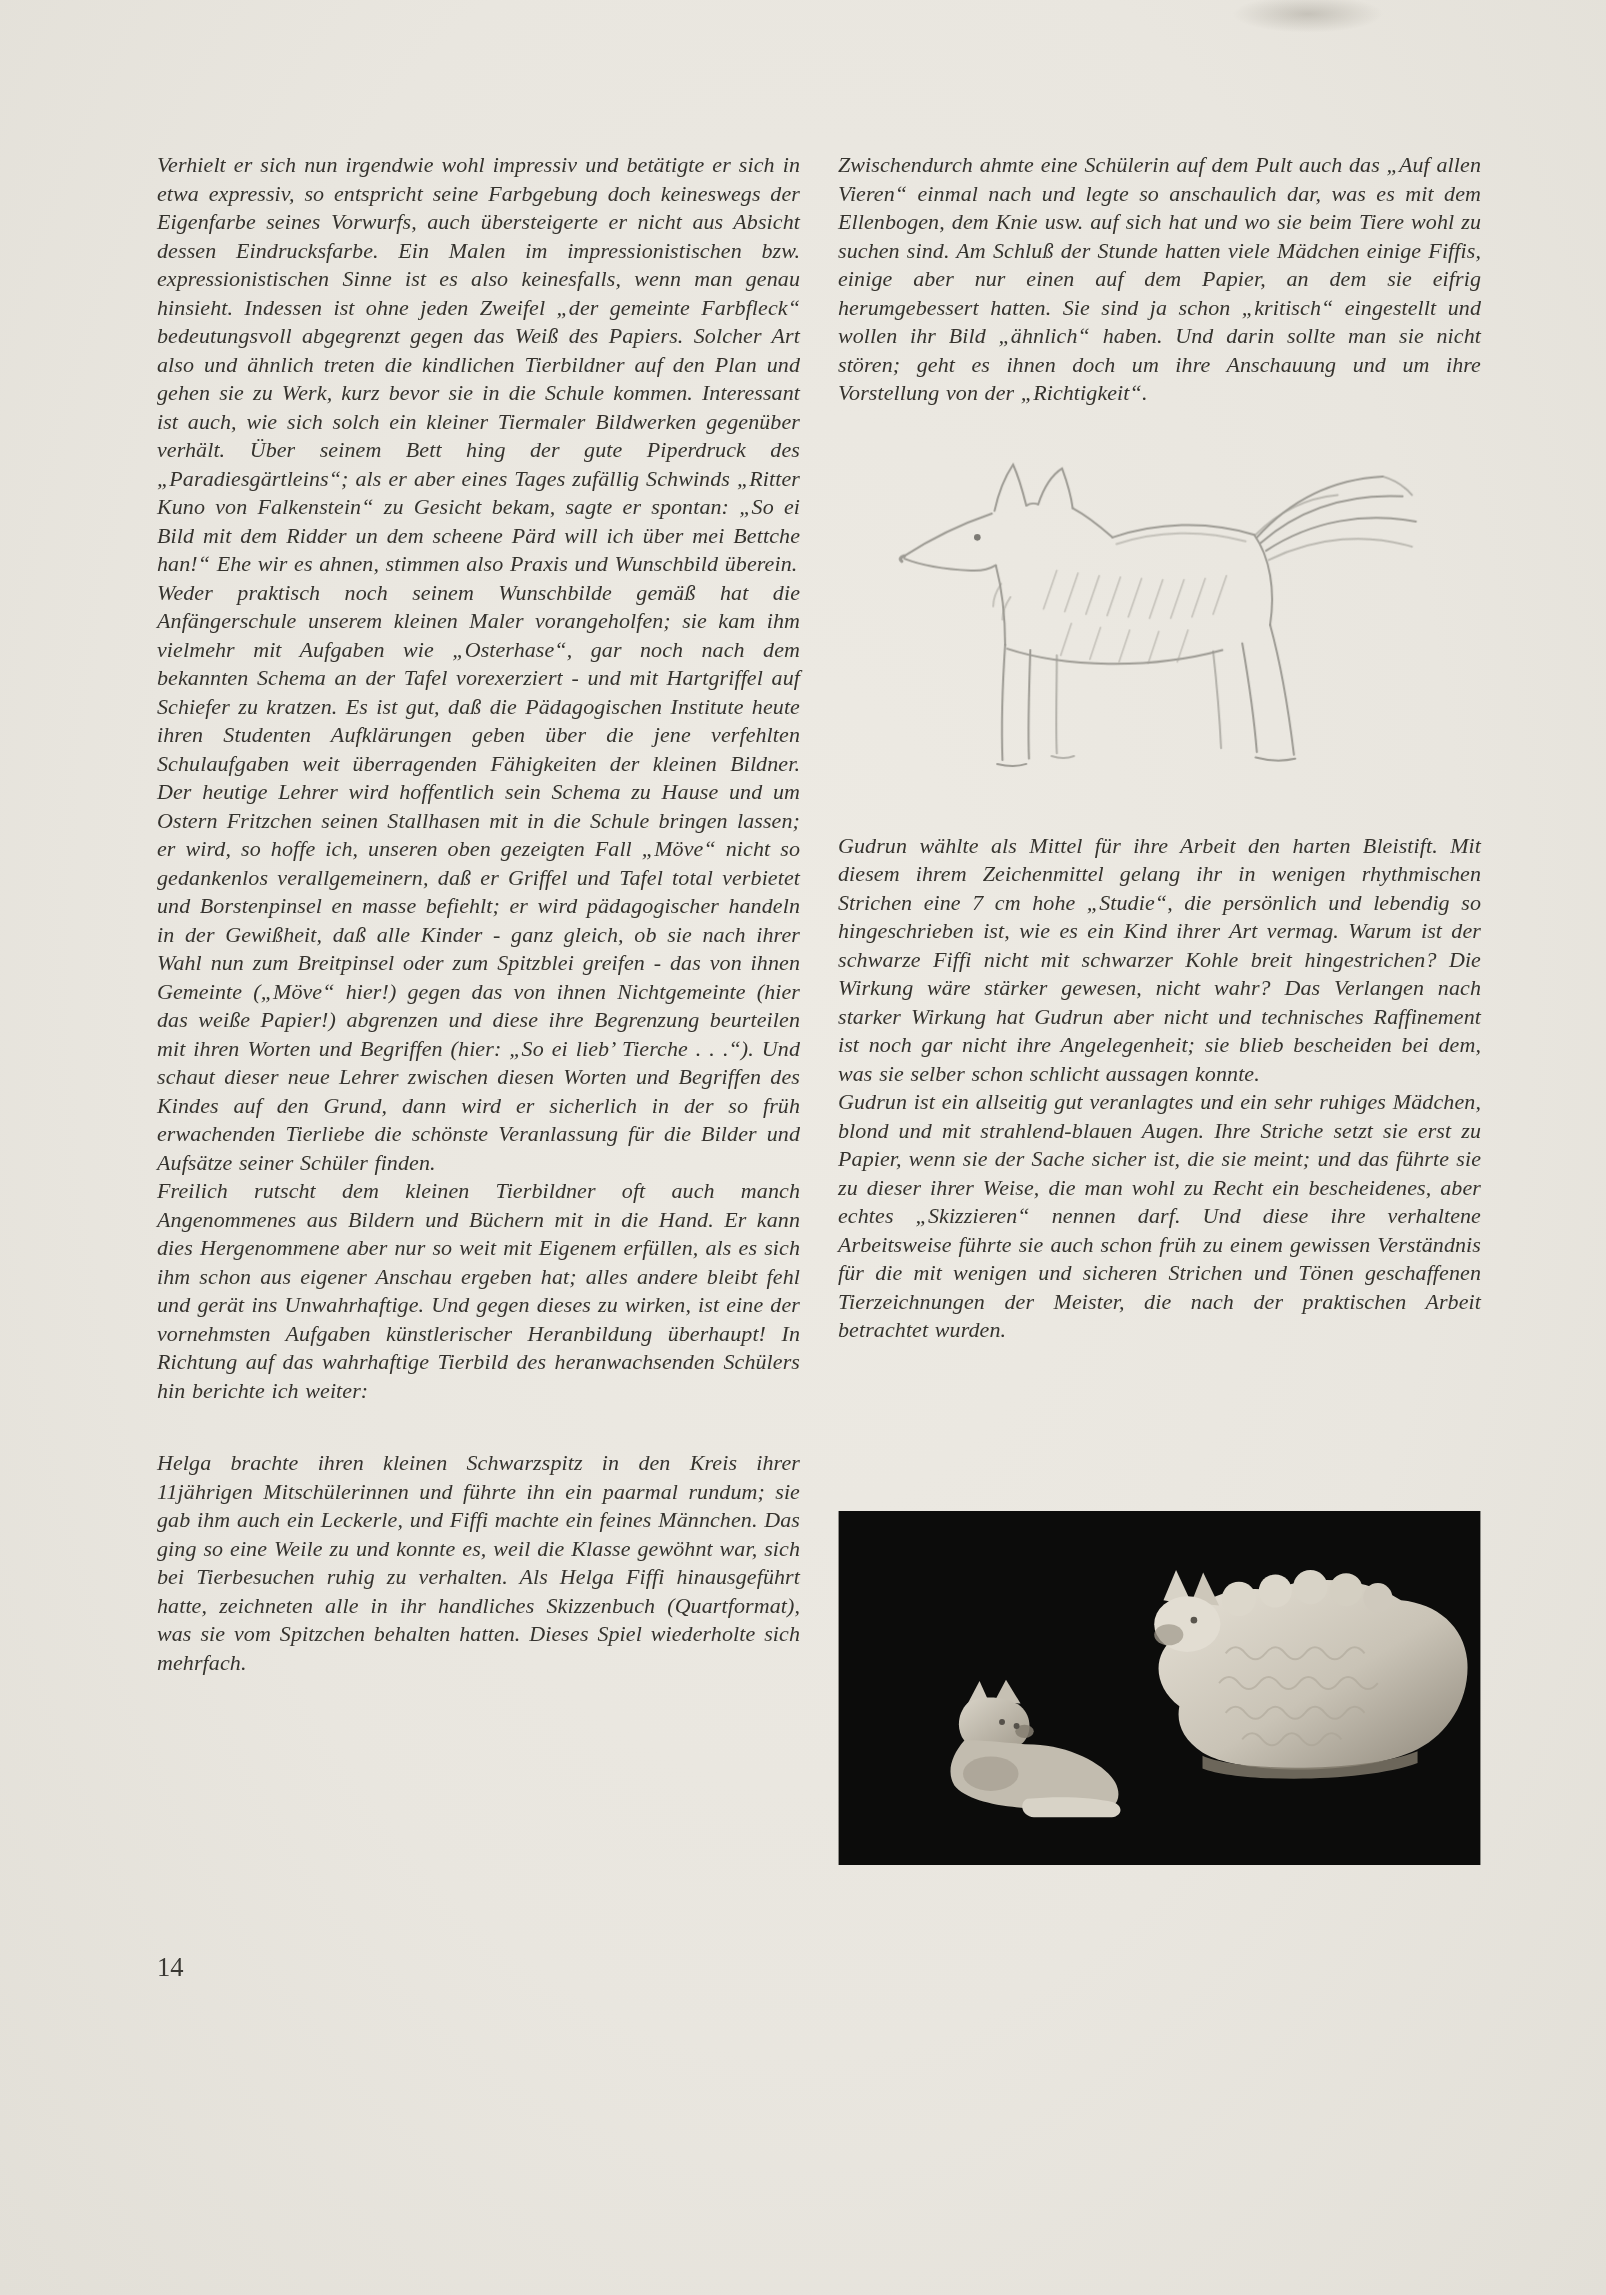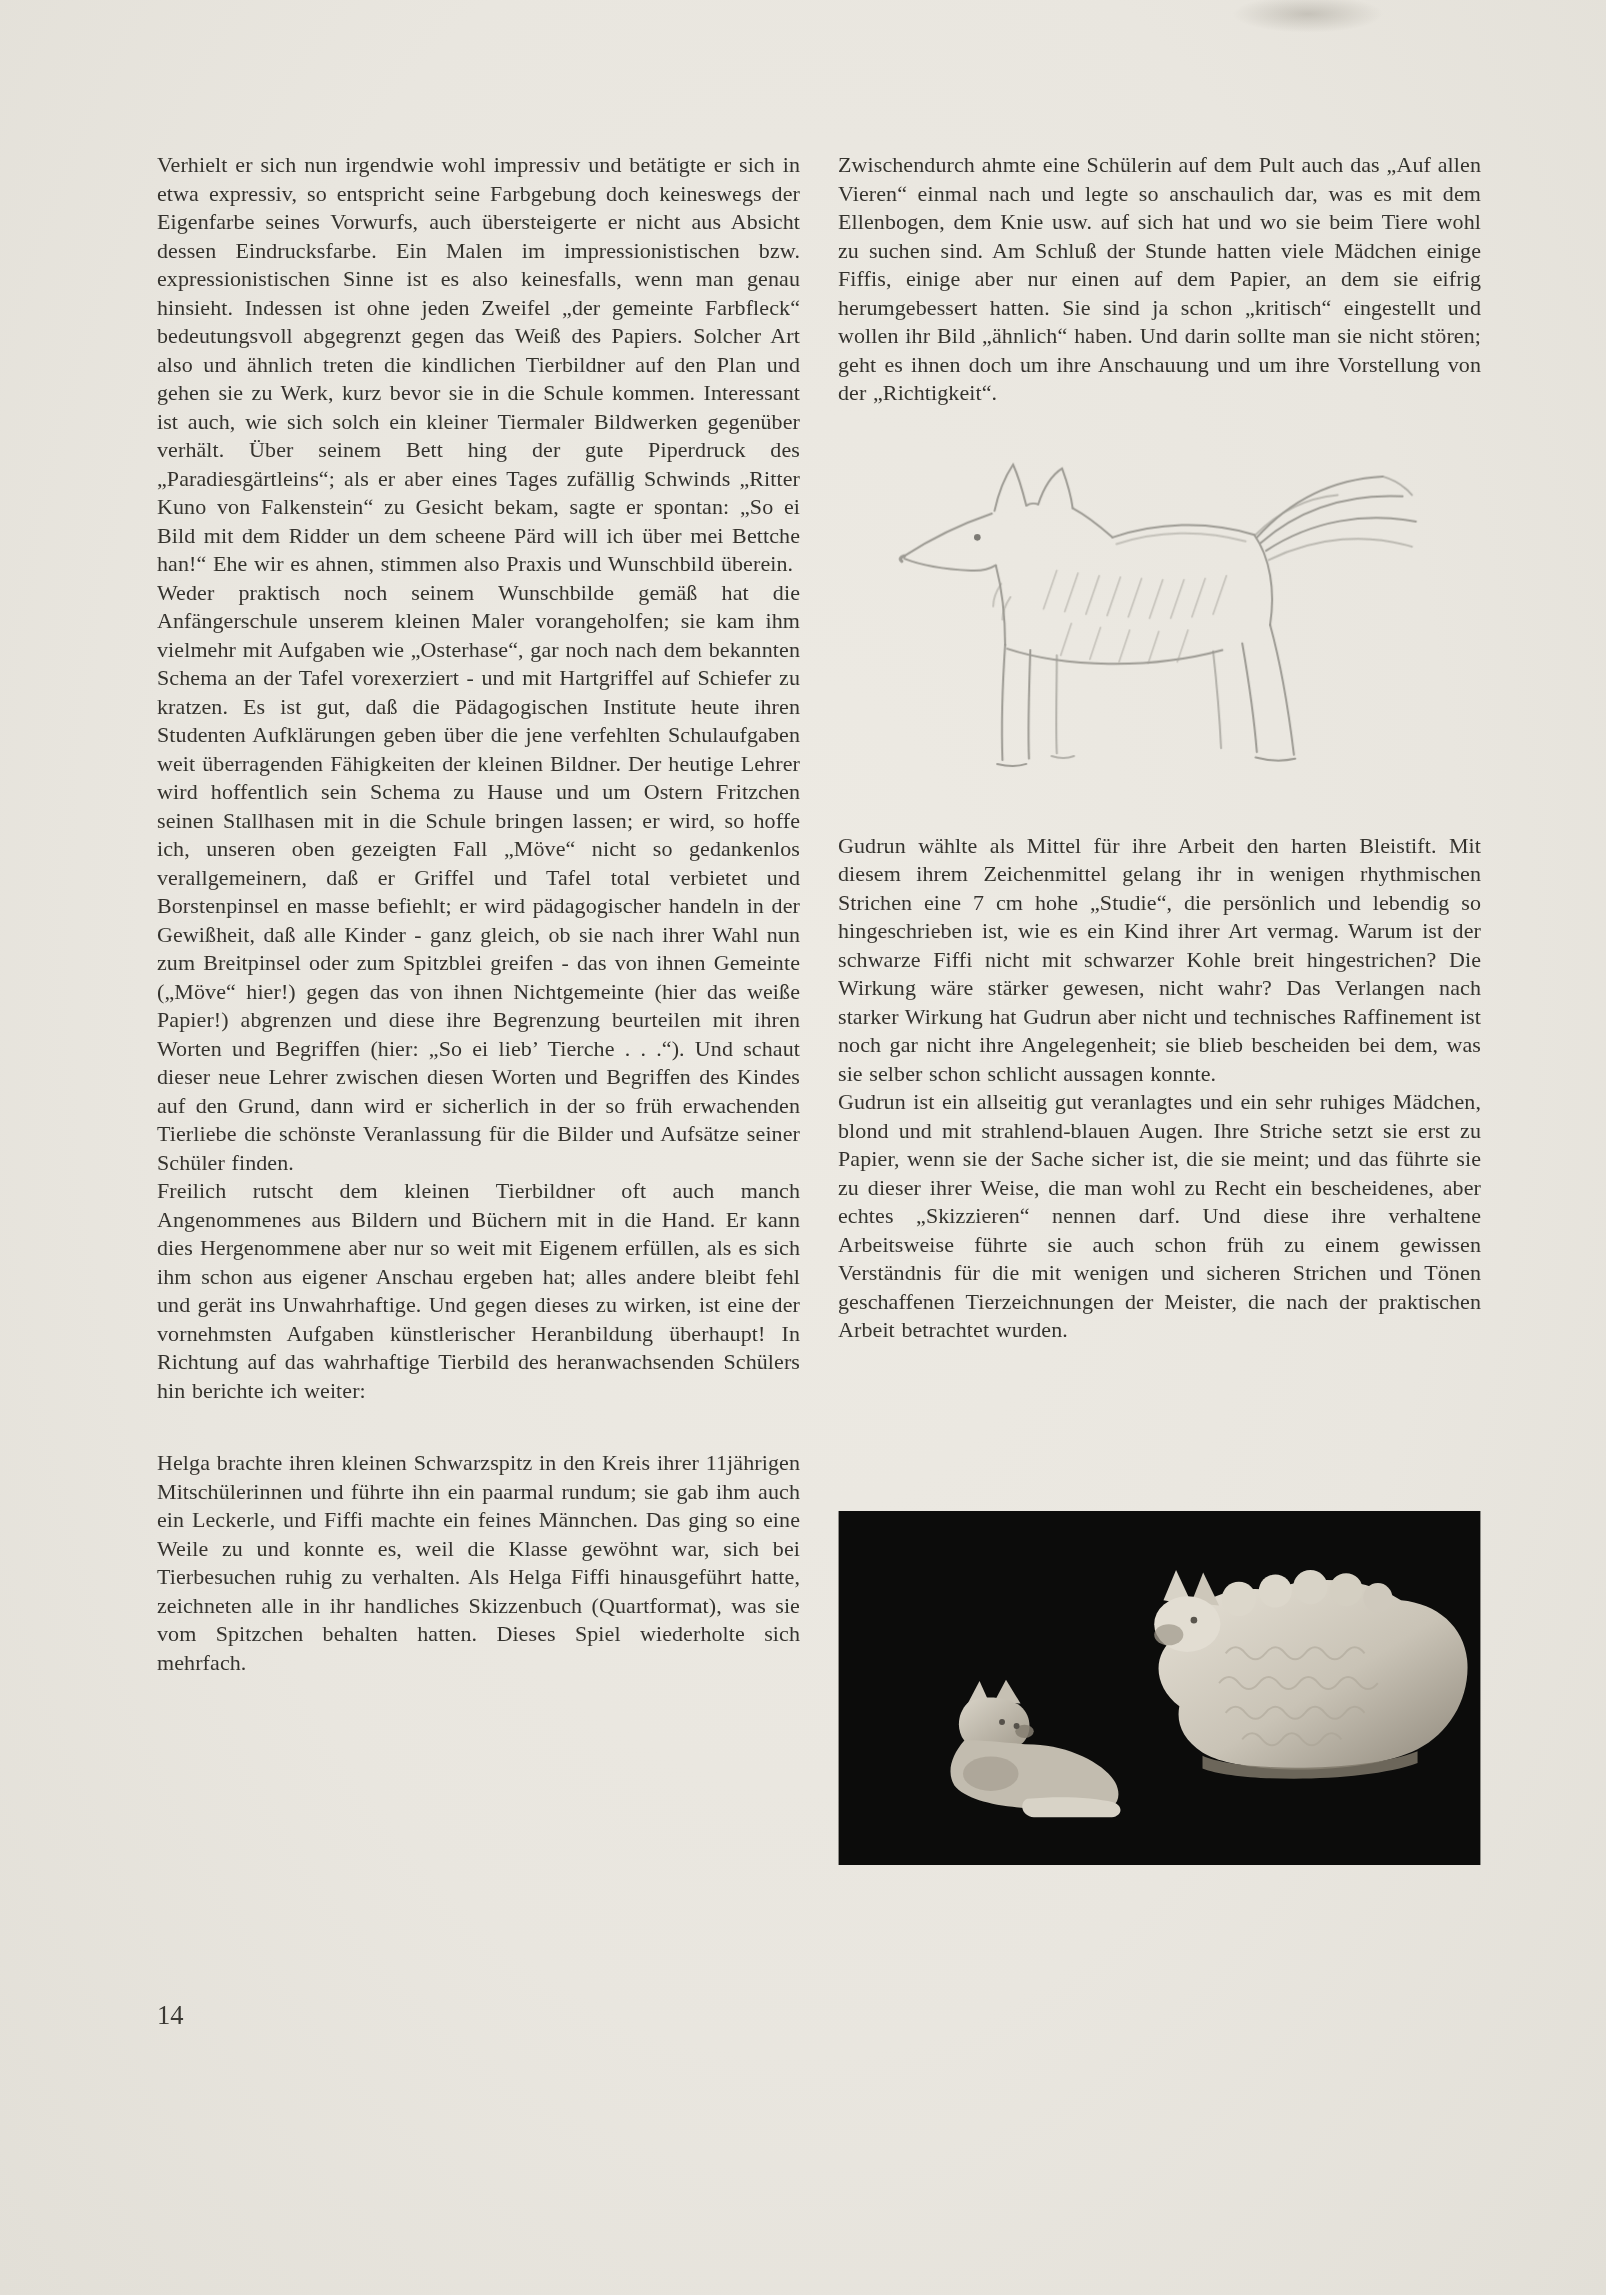--- a/index.html
+++ b/index.html
@@ -24,29 +24,30 @@
     display:flex; gap:38px;
   }
   .col { width:643px; }
   .col p {
     font-size:22px;
     line-height:28.5px;
     text-align:justify;
     letter-spacing:0.1px;
     word-spacing:1px;
     color:#35332e;
+    font-style:italic;
   }
   .para-gap { margin-top:44px; }
   figure { margin:0; }
   .fig-sketch { margin:30.5px 0 22.5px 0; }
   .fig-sketch svg { display:block; width:643px; height:371px; }
   .fig-photo { margin:166px 0 26.5px 0; }
   .fig-photo svg { display:block; width:643px; height:354px; }
   .page-number {
-    position:absolute; left:157px; top:2000px;
+    position:absolute; left:157px; top:1952px;
     font-size:26.5px; color:#3a3833;
   }
 </style>
 </head>
 <body>
 
 <div class="page">
 
   <div class="smudge"></div>
 

